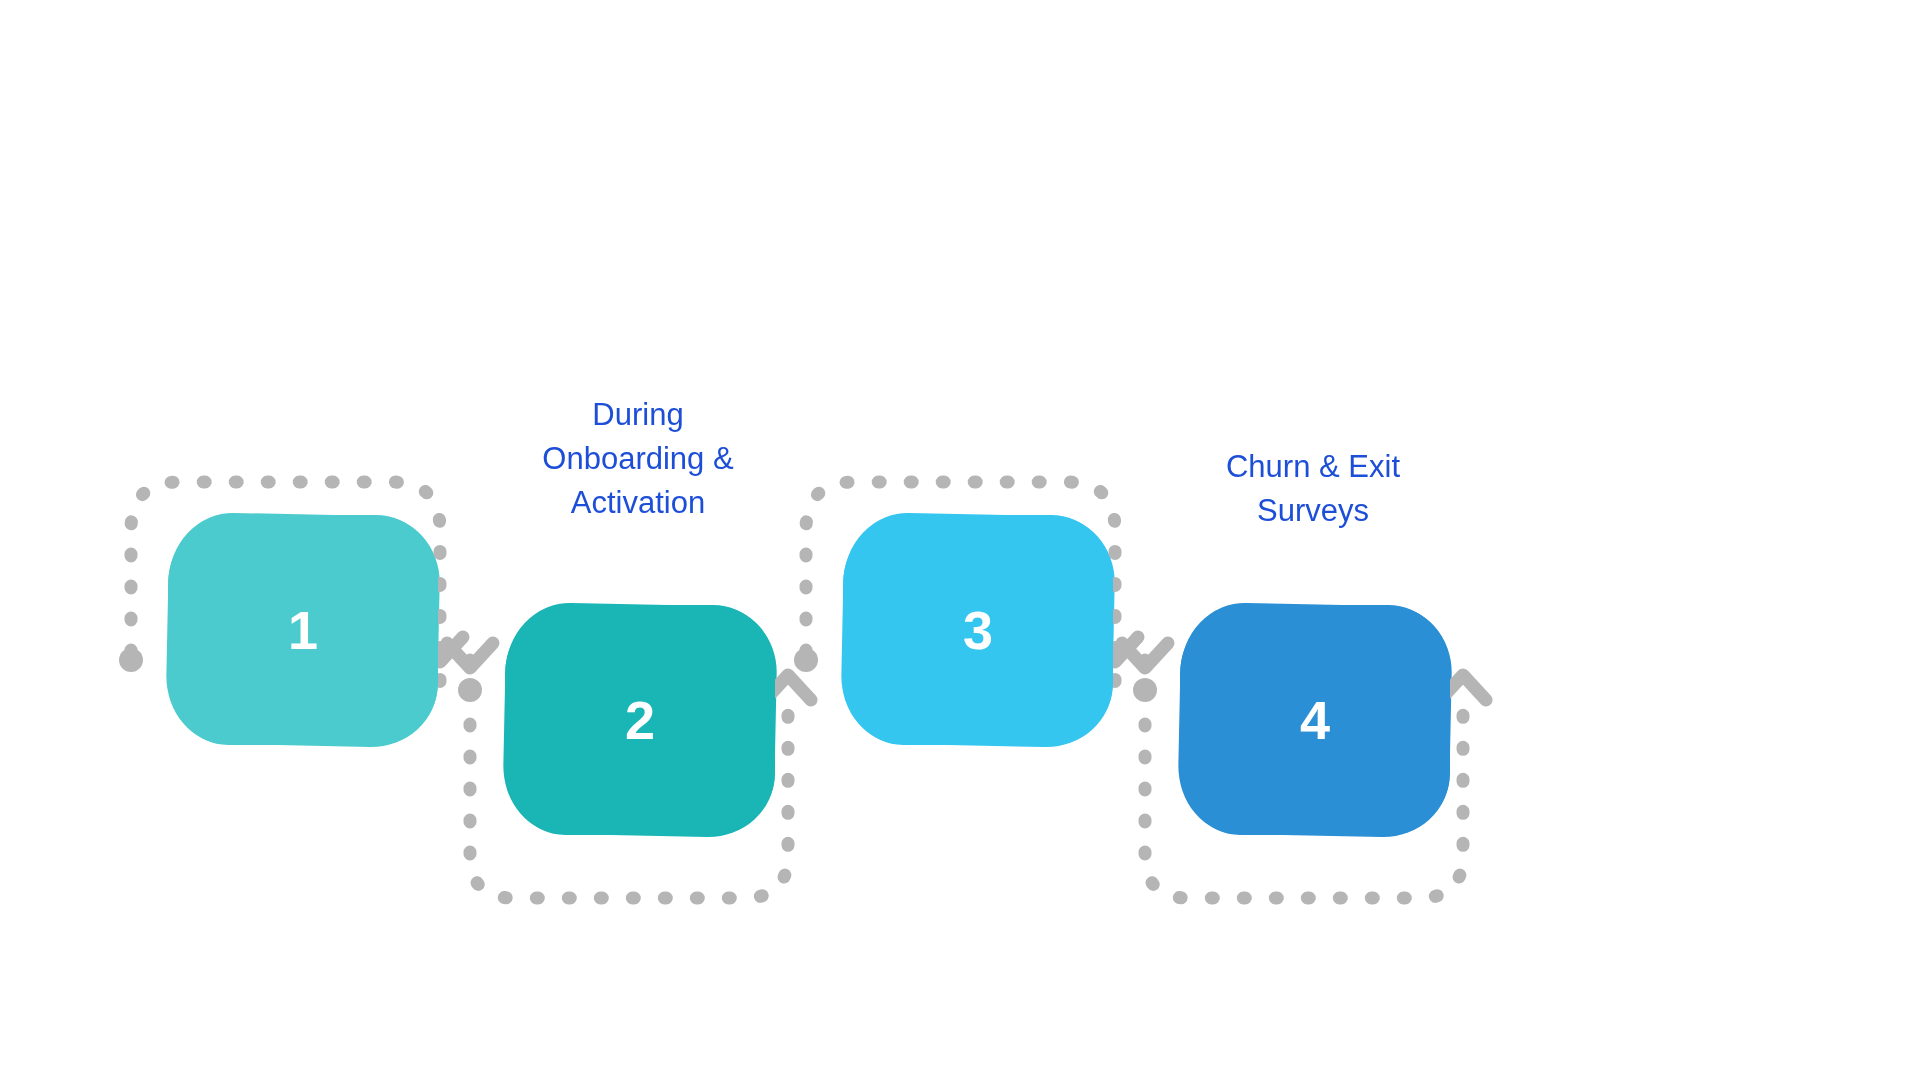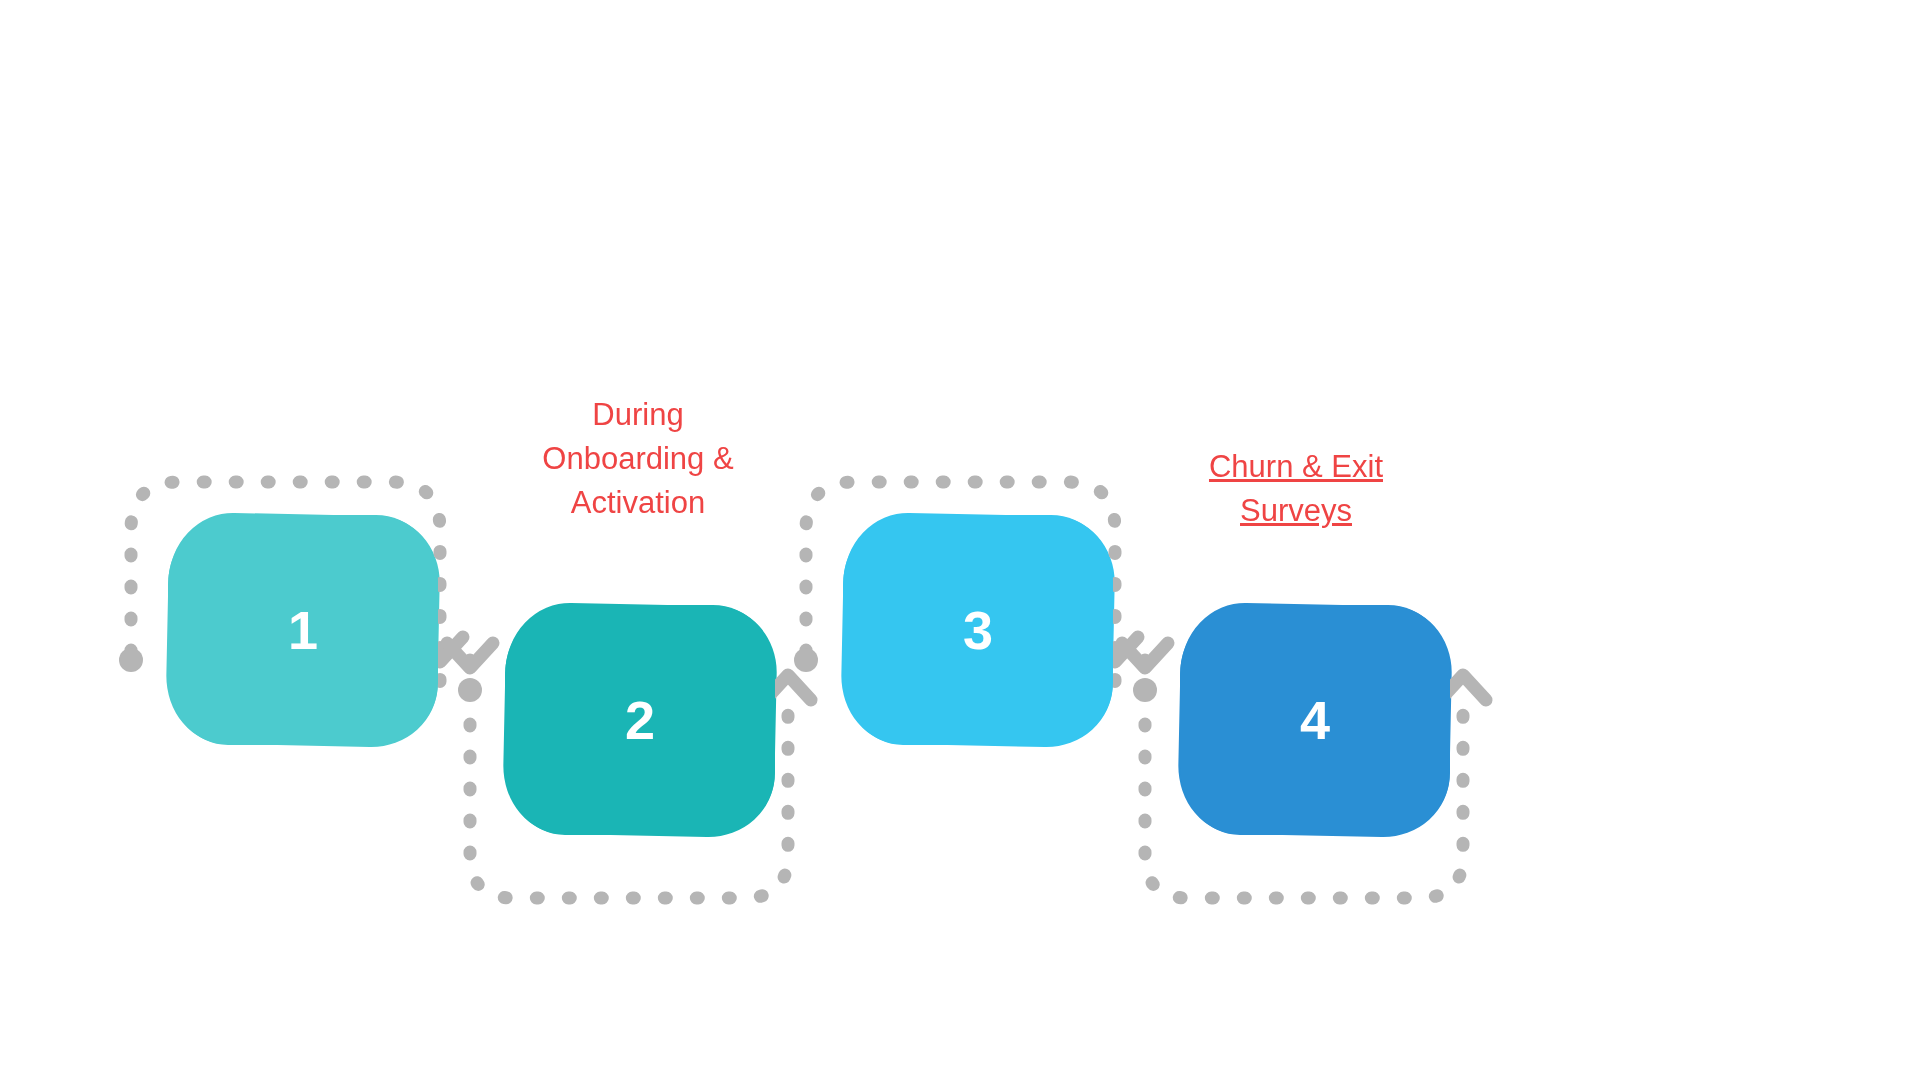--- a/index.html
+++ b/index.html
@@ -81,36 +81,36 @@
     line-height: 1;
     user-select: none;
   }
 
   .step-label {
     position: absolute;
     font-family: "Liberation Sans", sans-serif;
     font-weight: 400;
     font-size: 31px;
     line-height: 1.42;
-    color: #ef4444;
+    color: #1d4ed8;
     text-align: center;
     width: 300px;
     white-space: pre-line;
   }
 
   
   #step-1 { left: 168px; top: 515px; }
   
   #step-2 { left: 505px; top: 605px; }
   #step-2 .step-label { left: 133px; top: -212px; transform: translateX(-50%); }
   
   #step-3 { left: 843px; top: 515px; }
   
   #step-4 { left: 1180px; top: 605px; }
-  #step-4 .step-label { left: 116px; top: -160px; transform: translateX(-50%); text-decoration: underline; }
+  #step-4 .step-label { left: 133px; top: -160px; transform: translateX(-50%); }
 </style>
 </head>
 <body style="background: rgb(255, 255, 255);">
 
 <div id="stage">
 
 
   <svg id="connector-layer" viewBox="0 0 1920 1080">
     <g fill="none" stroke="#b5b5b5" stroke-width="13" stroke-linecap="round" stroke-dasharray="2 30">
 

